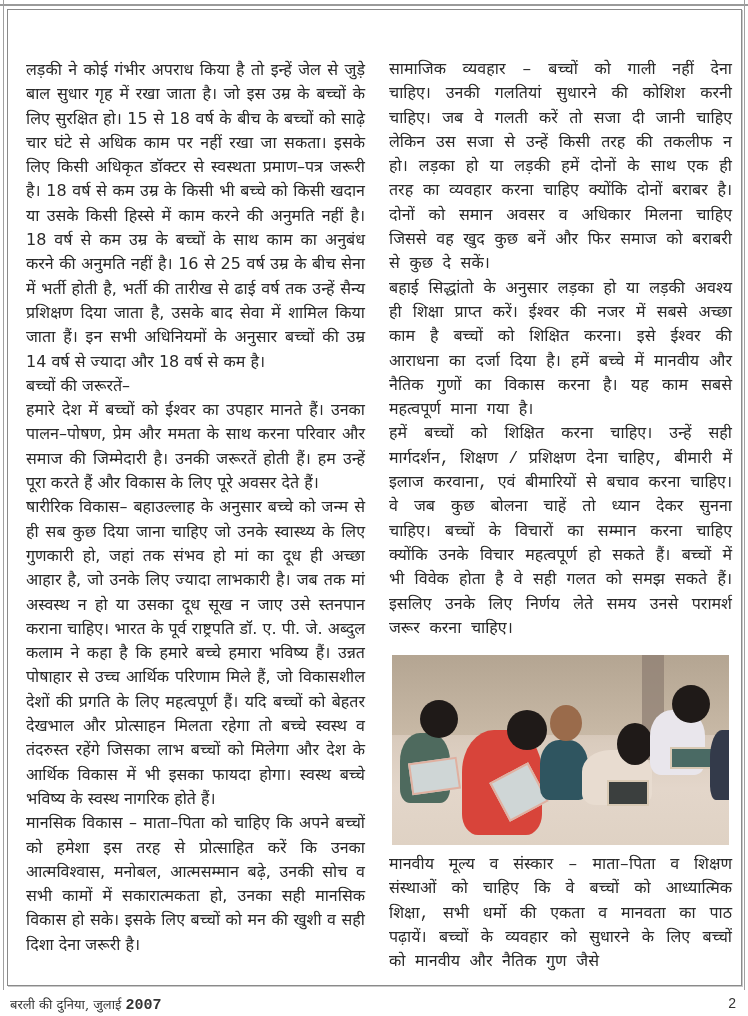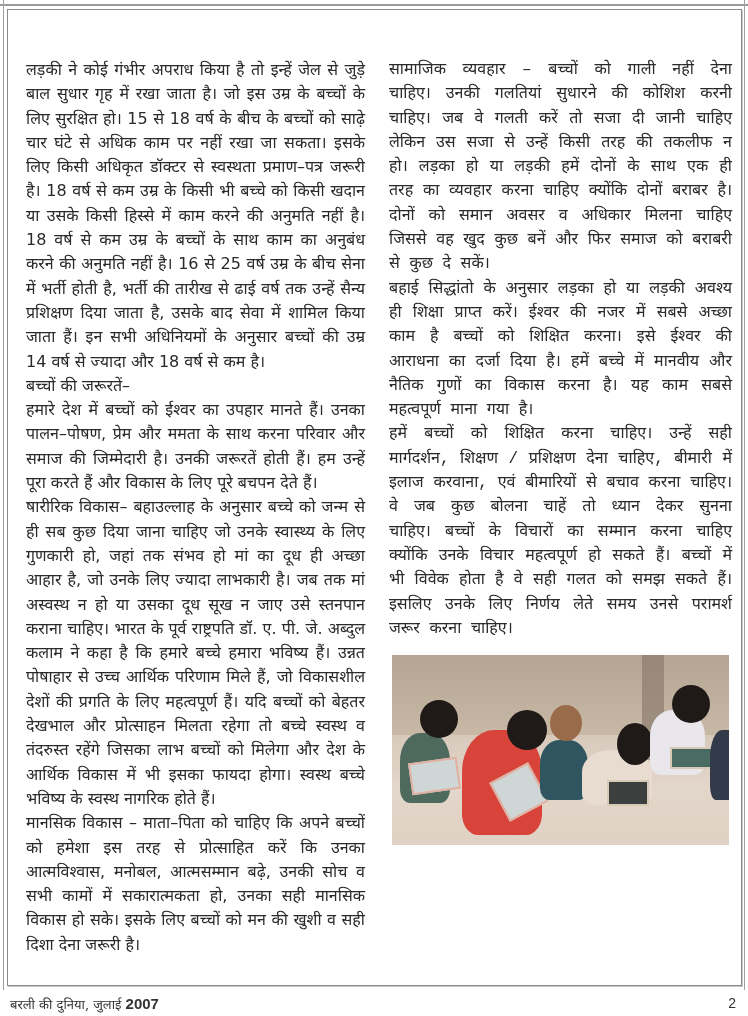--- a/index.html
+++ b/index.html
@@ -17,35 +17,35 @@
   .photo { width:337px; height:190px; margin:14px 0 8px 3px; position:relative; overflow:hidden;
            background: linear-gradient(180deg, #bfae9a 0%, #c7b6a3 25%, #d9cbbd 45%, #e3d6ca 70%, #dfd2c4 100%); }
   .photo .wall { position:absolute; left:0; top:0; width:100%; height:42%;
            background: linear-gradient(180deg,#b4a592,#c8b9a6); }
   .photo .post { position:absolute; left:250px; top:0; width:22px; height:55%; background:#8c7c70; opacity:.7; }
   .kid { position:absolute; border-radius:50%; background:#1f1a18; }
   .body { position:absolute; border-radius:40% 40% 20% 20%; }
   .slate { position:absolute; background:#3b3f3e; border:2px solid #d8c9b4; }
   .slate.light { background:#cfd6d6; border-color:#e0b0a0; }
   .footer-left { position:absolute; left:10px; top:995px; font-family:"DejaVu Serif", serif; font-size:13px; color:#333; }
-  .footer-left b { font-family:Liberation Sans, sans-serif; font-size:15px; }
+  .footer-left b { font-family:Liberation Mono, monospace; font-size:15px; }
   .footer-right { position:absolute; right:12px; top:995px; font-family:"Liberation Sans", sans-serif; font-size:14px; color:#333; }
 </style>
 </head>
 <body>
 
 <div class="outer-top"></div>
 <div class="outer-left"></div>
 <div class="outer-right"></div>
 
 <div class="frame">
   <div class="col col-left">
     <p>लड़की ने कोई गंभीर अपराध किया है तो इन्हें जेल से जुड़े बाल सुधार गृह में रखा जाता है। जो इस उम्र के बच्चों के लिए सुरक्षित हो। 15 से 18 वर्ष के बीच के बच्चों को साढ़े चार घंटे से अधिक काम पर नहीं रखा जा सकता। इसके लिए किसी अधिकृत डॉक्टर से स्वस्थता प्रमाण–पत्र जरूरी है। 18 वर्ष से कम उम्र के किसी भी बच्चे को किसी खदान या उसके किसी हिस्से में काम करने की अनुमति नहीं है। 18 वर्ष से कम उम्र के बच्चों के साथ काम का अनुबंध करने की अनुमति नहीं है। 16 से 25 वर्ष उम्र के बीच सेना में भर्ती होती है, भर्ती की तारीख से ढाई वर्ष तक उन्हें सैन्य प्रशिक्षण दिया जाता है, उसके बाद सेवा में शामिल किया जाता हैं। इन सभी अधिनियमों के अनुसार बच्चों की उम्र 14 वर्ष से ज्यादा और 18 वर्ष से कम है।</p>
     <p>बच्चों की जरूरतें–</p>
-    <p>हमारे देश में बच्चों को ईश्वर का उपहार मानते हैं। उनका पालन–पोषण, प्रेम और ममता के साथ करना परिवार और समाज की जिम्मेदारी है। उनकी जरूरतें होती हैं। हम उन्हें पूरा करते हैं और विकास के लिए पूरे बचपन देते हैं।</p>
+    <p>हमारे देश में बच्चों को ईश्वर का उपहार मानते हैं। उनका पालन–पोषण, प्रेम और ममता के साथ करना परिवार और समाज की जिम्मेदारी है। उनकी जरूरतें होती हैं। हम उन्हें पूरा करते हैं और विकास के लिए पूरे अवसर देते हैं।</p>
     <p>षारीरिक विकास– बहाउल्लाह के अनुसार बच्चे को जन्म से ही सब कुछ दिया जाना चाहिए जो उनके स्वास्थ्य के लिए गुणकारी हो, जहां तक संभव हो मां का दूध ही अच्छा आहार है, जो उनके लिए ज्यादा लाभकारी है। जब तक मां अस्वस्थ न हो या उसका दूध सूख न जाए उसे स्तनपान कराना चाहिए। भारत के पूर्व राष्ट्रपति डॉ. ए. पी. जे. अब्दुल कलाम ने कहा है कि हमारे बच्चे हमारा भविष्य हैं। उन्नत पोषाहार से उच्च आर्थिक परिणाम मिले हैं, जो विकासशील देशों की प्रगति के लिए महत्वपूर्ण हैं। यदि बच्चों को बेहतर देखभाल और प्रोत्साहन मिलता रहेगा तो बच्चे स्वस्थ व तंदरुस्त रहेंगे जिसका लाभ बच्चों को मिलेगा और देश के आर्थिक विकास में भी इसका फायदा होगा। स्वस्थ बच्चे भविष्य के स्वस्थ नागरिक होते हैं।</p>
     <p>मानसिक विकास – माता–पिता को चाहिए कि अपने बच्चों को हमेशा इस तरह से प्रोत्साहित करें कि उनका आत्मविश्वास, मनोबल, आत्मसम्मान बढ़े, उनकी सोच व सभी कामों में सकारात्मकता हो, उनका सही मानसिक विकास हो सके। इसके लिए बच्चों को मन की खुशी व सही दिशा देना जरूरी है।</p>
   </div>
 
   <div class="col col-right">
     <p>सामाजिक व्यवहार – बच्चों को गाली नहीं देना चाहिए। उनकी गलतियां सुधारने की कोशिश करनी चाहिए। जब वे गलती करें तो सजा दी जानी चाहिए लेकिन उस सजा से उन्हें किसी तरह की तकलीफ न हो। लड़का हो या लड़की हमें दोनों के साथ एक ही तरह का व्यवहार करना चाहिए क्योंकि दोनों बराबर है। दोनों को समान अवसर व अधिकार मिलना चाहिए जिससे वह खुद कुछ बनें और फिर समाज को बराबरी से कुछ दे सकें।</p>
     <p>बहाई सिद्धांतो के अनुसार लड़का हो या लड़की अवश्य ही शिक्षा प्राप्त करें। ईश्वर की नजर में सबसे अच्छा काम है बच्चों को शिक्षित करना। इसे ईश्वर की आराधना का दर्जा दिया है। हमें बच्चे में मानवीय और नैतिक गुणों का विकास करना है। यह काम सबसे महत्वपूर्ण माना गया है।</p>
     <p>हमें बच्चों को शिक्षित करना चाहिए। उन्हें सही मार्गदर्शन, शिक्षण / प्रशिक्षण देना चाहिए, बीमारी में इलाज करवाना, एवं बीमारियों से बचाव करना चाहिए। वे जब कुछ बोलना चाहें तो ध्यान देकर सुनना चाहिए। बच्चों के विचारों का सम्मान करना चाहिए क्योंकि उनके विचार महत्वपूर्ण हो सकते हैं। बच्चों में भी विवेक होता है वे सही गलत को समझ सकते हैं। इसलिए उनके लिए निर्णय लेते समय उनसे परामर्श जरूर करना चाहिए।</p>
 
     <div class="photo">
@@ -67,20 +67,21 @@
       <div class="kid" style="left:225px;top:68px;width:36px;height:42px;"></div>
       <div class="slate" style="left:215px;top:125px;width:38px;height:22px;"></div>
 
       <div class="body" style="left:258px;top:55px;width:55px;height:65px;background:#e9e6ec;"></div>
       <div class="kid" style="left:280px;top:30px;width:38px;height:38px;"></div>
       <div class="slate" style="left:278px;top:92px;width:40px;height:18px;background:#4a6a64;"></div>
 
       <div class="body" style="left:318px;top:75px;width:30px;height:70px;background:#333a4a;"></div>
     </div>
 
+    <p>मानवीय मूल्य व संस्कार – माता–पिता व शिक्षण संस्थाओं को चाहिए कि वे बच्चों को आध्यात्मिक शिक्षा, सभी धर्मो की एकता व मानवता का पाठ पढ़ायें। बच्चों के व्यवहार को सुधारने के लिए बच्चों को मानवीय और नैतिक गुण जैसे</p>
   </div>
 </div>
 
 <div class="footer-left">
   <span>बरली की दुनिया, जुलाई</span>
   <b>2007</b>
 </div>
 <div class="footer-right">2</div>
 
 </body></html>

